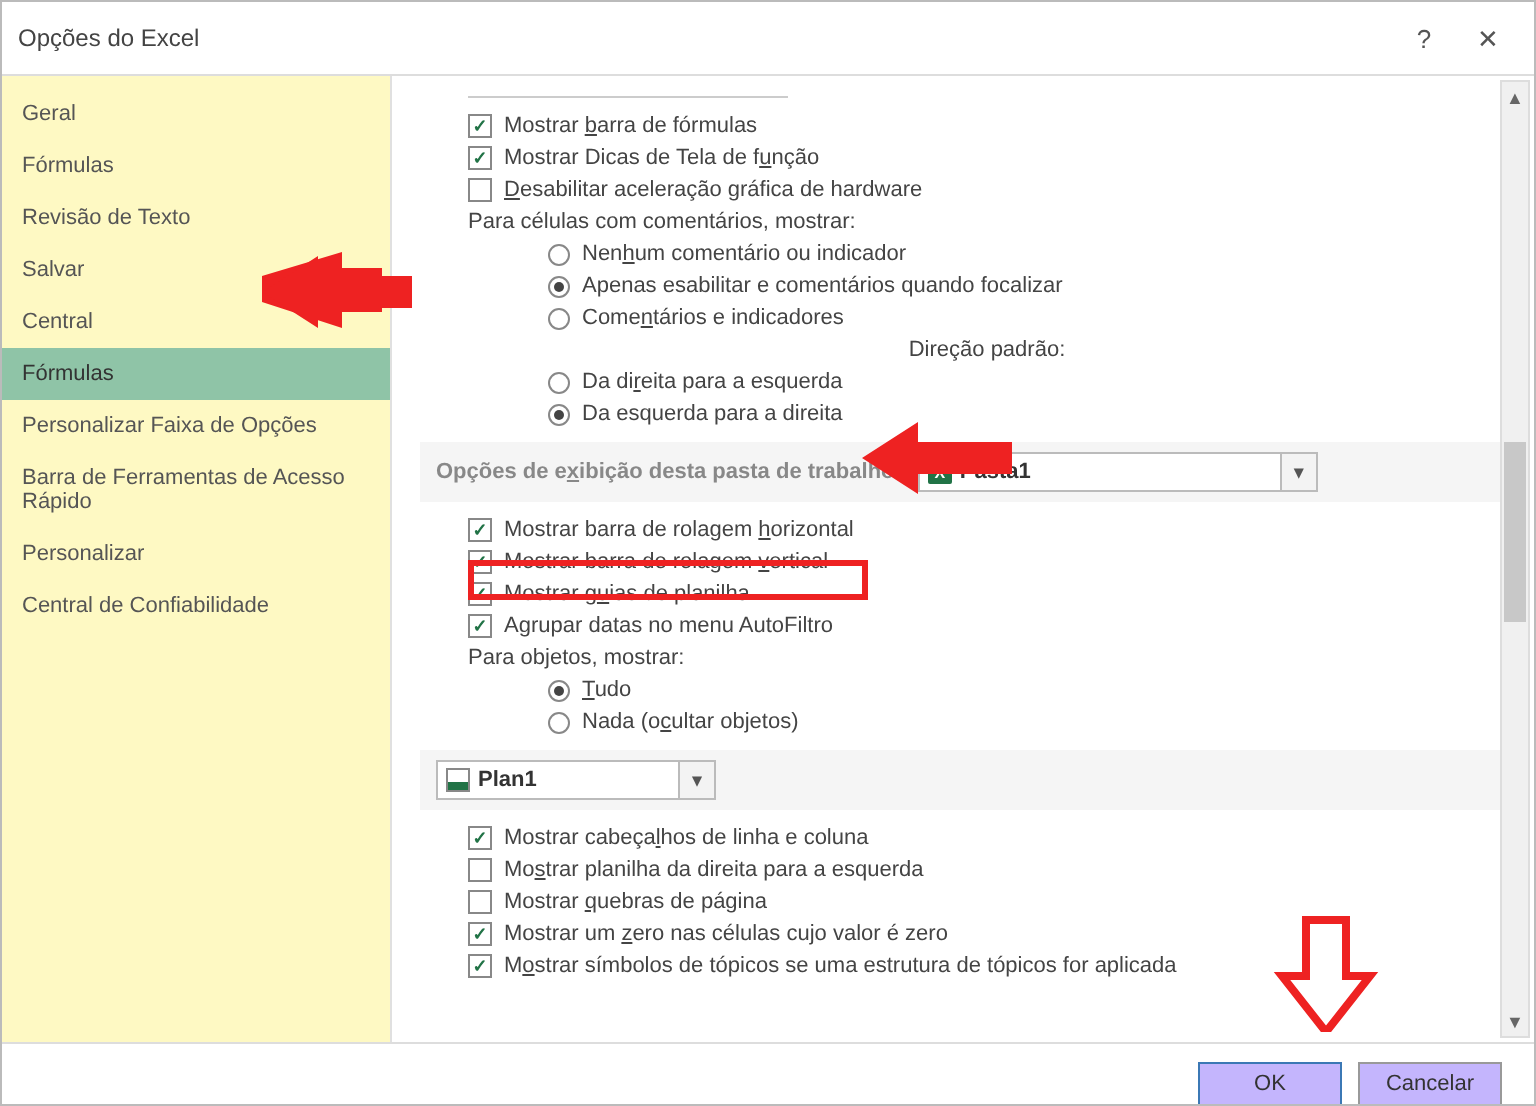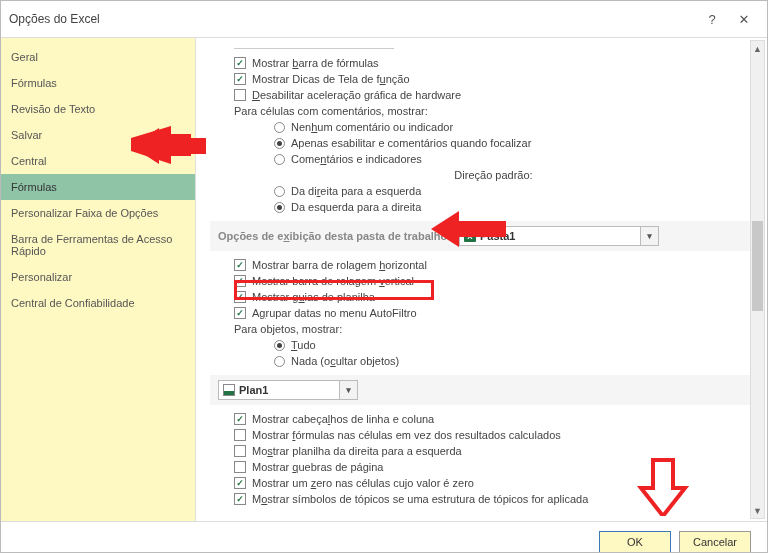--- a/index.html
+++ b/index.html
@@ -107,21 +107,21 @@
   }
   .sheet-icon::after { content:""; position:absolute; bottom:0; left:0; right:0; height:4px; background:#217346; }
   .footer {
     height:40px; border-top:1px solid #ddd;
     display:flex; justify-content:flex-end; align-items:center;
     padding:0 16px; gap:8px;
     background:#fff;
   }
   .footer button {
     min-width:72px; height:22px; font-size:11px;
-    border:1px solid #999; background:#fef9c3; color:#333;
+    border:1px solid #999; background:#c4b5fd; color:#333;
     cursor:pointer;
   }
   .footer button.primary { border:1px solid #3b78b5; }
   
   .anno { position:absolute; pointer-events:none; }
   .redbox { border:3px solid #e22; }
   .arrow-svg { position:absolute; pointer-events:none; }
   .separator { height:1px; background:#ccc; margin:4px 0 6px 24px; width:160px;}
 </style>
 </head>
@@ -242,24 +242,20 @@
         <span class="dd-btn">▾</span>
       </span>
     </div>
 
     <div class="row">
       <span class="check checked"></span>
       <span class="label">Mostrar cabeça<u>l</u>hos de linha e coluna</span>
     </div>
     <div class="row">
       <span class="check"></span>
-      <span class="label">Mostrar <u>f</u>órmulas nas células em vez dos resultados calculados</span>
-    </div>
-    <div class="row">
-      <span class="check"></span>
       <span class="label">Mo<u>s</u>trar planilha da direita para a esquerda</span>
     </div>
     <div class="row">
       <span class="check"></span>
       <span class="label">Mostrar <u>q</u>uebras de página</span>
     </div>
     <div class="row">
       <span class="check checked"></span>
       <span class="label">Mostrar um <u>z</u>ero nas células cujo valor é zero</span>
     </div>

